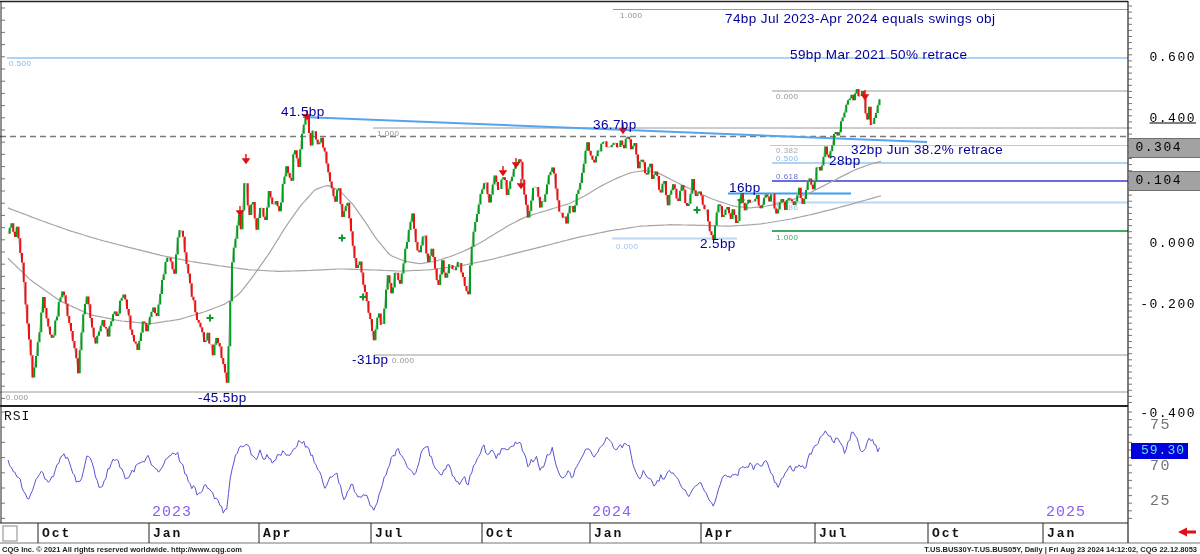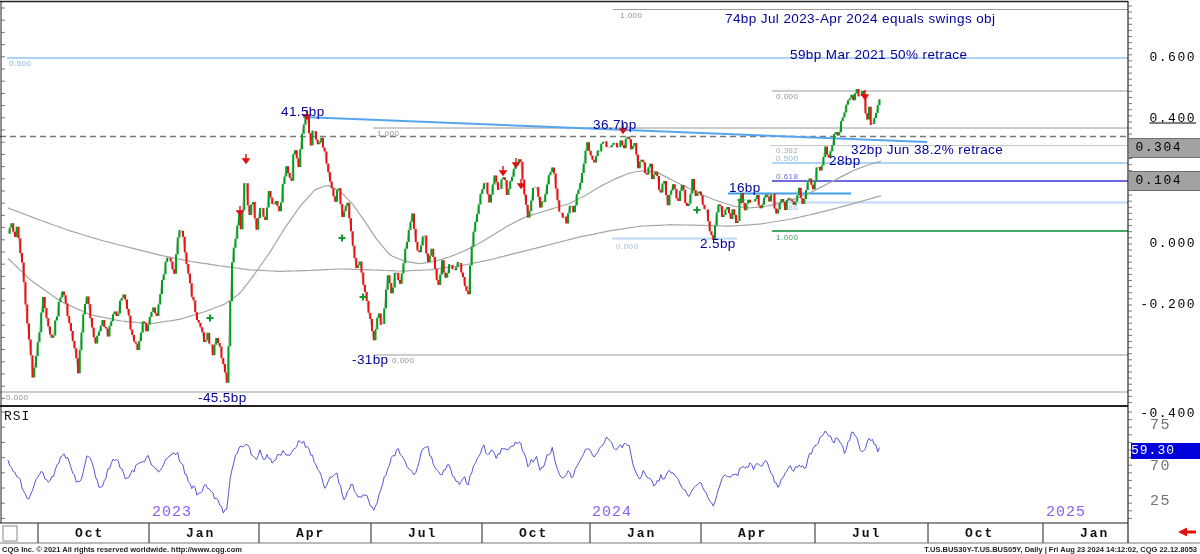--- a/index.html
+++ b/index.html
@@ -8,25 +8,25 @@
   .chart-root svg{position:absolute;left:0;top:0;}
   .overlay{position:absolute;left:0;top:0;width:1200px;height:554px;pointer-events:none;}
   .price-label{position:absolute;right:4px;transform:translateY(-50%);
                font-family:"Liberation Mono",monospace;font-size:13px;letter-spacing:1.5px;color:#000;padding-left:40px;}
   .hl-box{position:absolute;left:1129px;width:71px;height:20px;background:#a2a2a2;
           border-top:1px solid #6f6f6f;border-bottom:1px solid #6f6f6f;box-sizing:border-box;
           font-family:"Liberation Mono",monospace;font-size:13px;letter-spacing:1.5px;color:#000;
           text-align:right;padding-right:18px;line-height:18px;}
   .rsi-num{position:absolute;left:1150px;transform:translateY(-50%);
            font-family:"Liberation Mono",monospace;font-size:15px;letter-spacing:1.5px;color:#737373;}
-  .rsi-value-box{position:absolute;left:1131px;width:69px;height:16px;top:443px;background:#0000dd;
-           color:#ffffff;font-family:"Liberation Mono",monospace;font-size:13px;letter-spacing:1px;
-           text-align:left;padding-right:3px;line-height:16px;box-sizing:border-box;}
+  .rsi-value-box{position:absolute;left:1131px;width:57px;height:16px;top:443px;background:#0000dd;
+           color:#5eead4;font-family:"Liberation Mono",monospace;font-size:13px;letter-spacing:1px;
+           text-align:right;padding-right:3px;line-height:16px;box-sizing:border-box;}
   .month-label{position:absolute;top:524px;height:20px;line-height:19px;
-           font-family:"Liberation Mono",monospace;font-size:13px;font-weight:bold;letter-spacing:2px;color:#111;margin-left:33px;}
+           font-family:"Liberation Mono",monospace;font-size:13px;font-weight:bold;letter-spacing:2px;color:#111;}
   .year-label{position:absolute;top:505px;height:16px;line-height:16px;
            font-family:"Liberation Mono",monospace;font-size:15px;letter-spacing:1px;color:#8b5cf6;}
   .rsi-title{position:absolute;left:4px;top:409px;font-family:"Liberation Mono",monospace;
            font-size:13px;letter-spacing:1px;color:#111;}
   .status-left{position:absolute;left:2px;top:545px;font-size:7.5px;font-weight:bold;color:#222;}
   .status-right{position:absolute;right:3px;top:545px;font-size:7.5px;font-weight:bold;color:#222;}
 </style>
 </head>
 <body>
 

